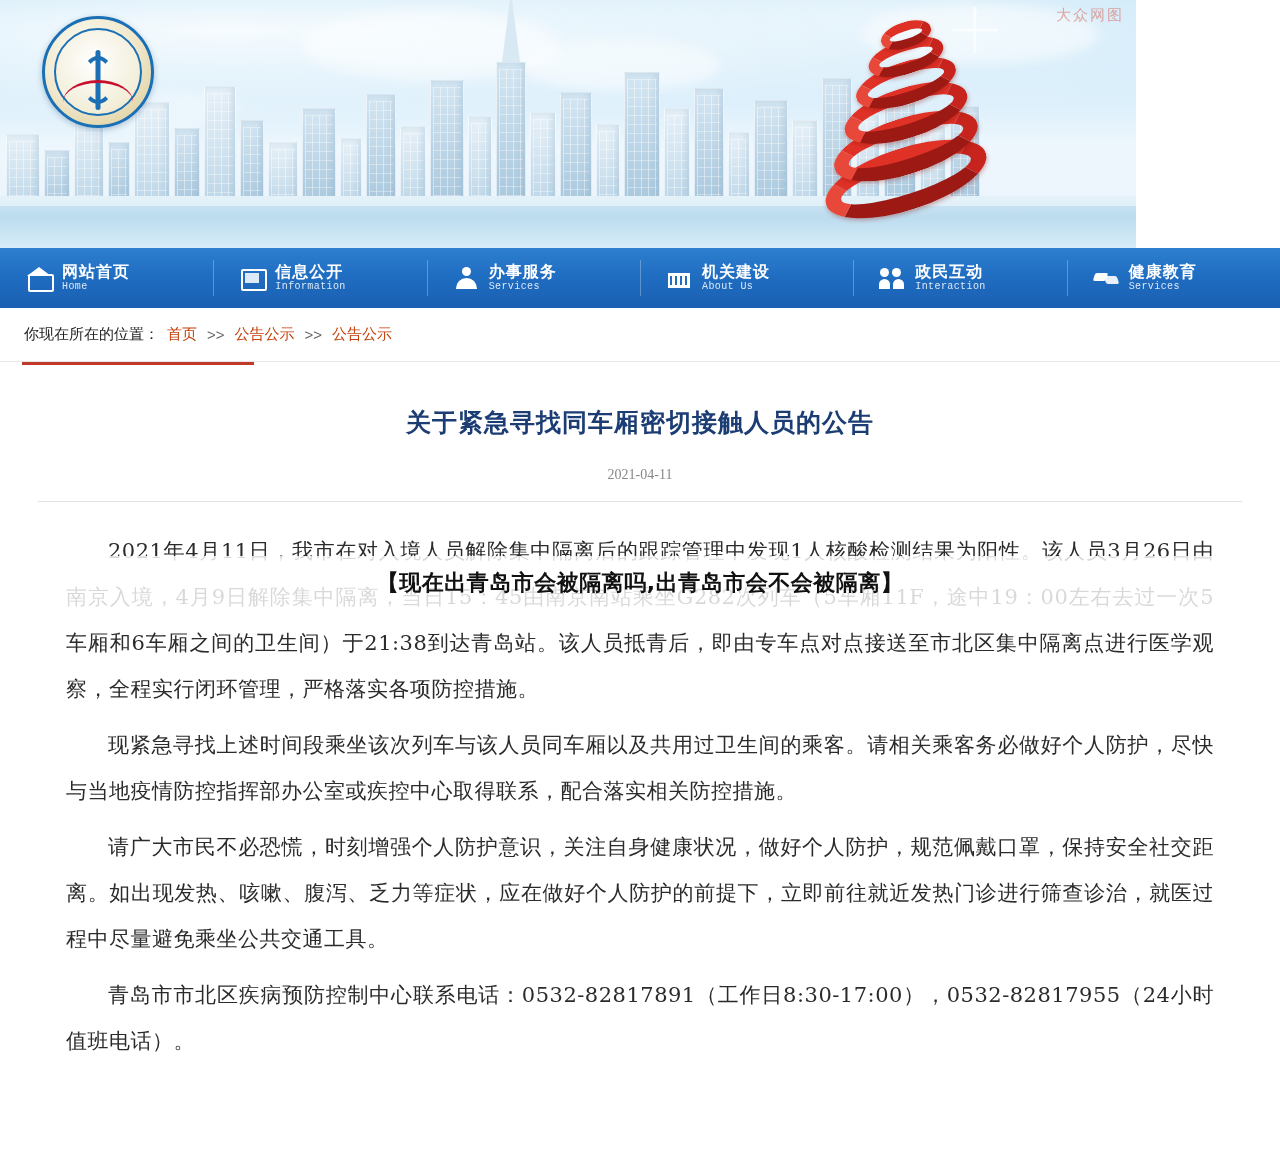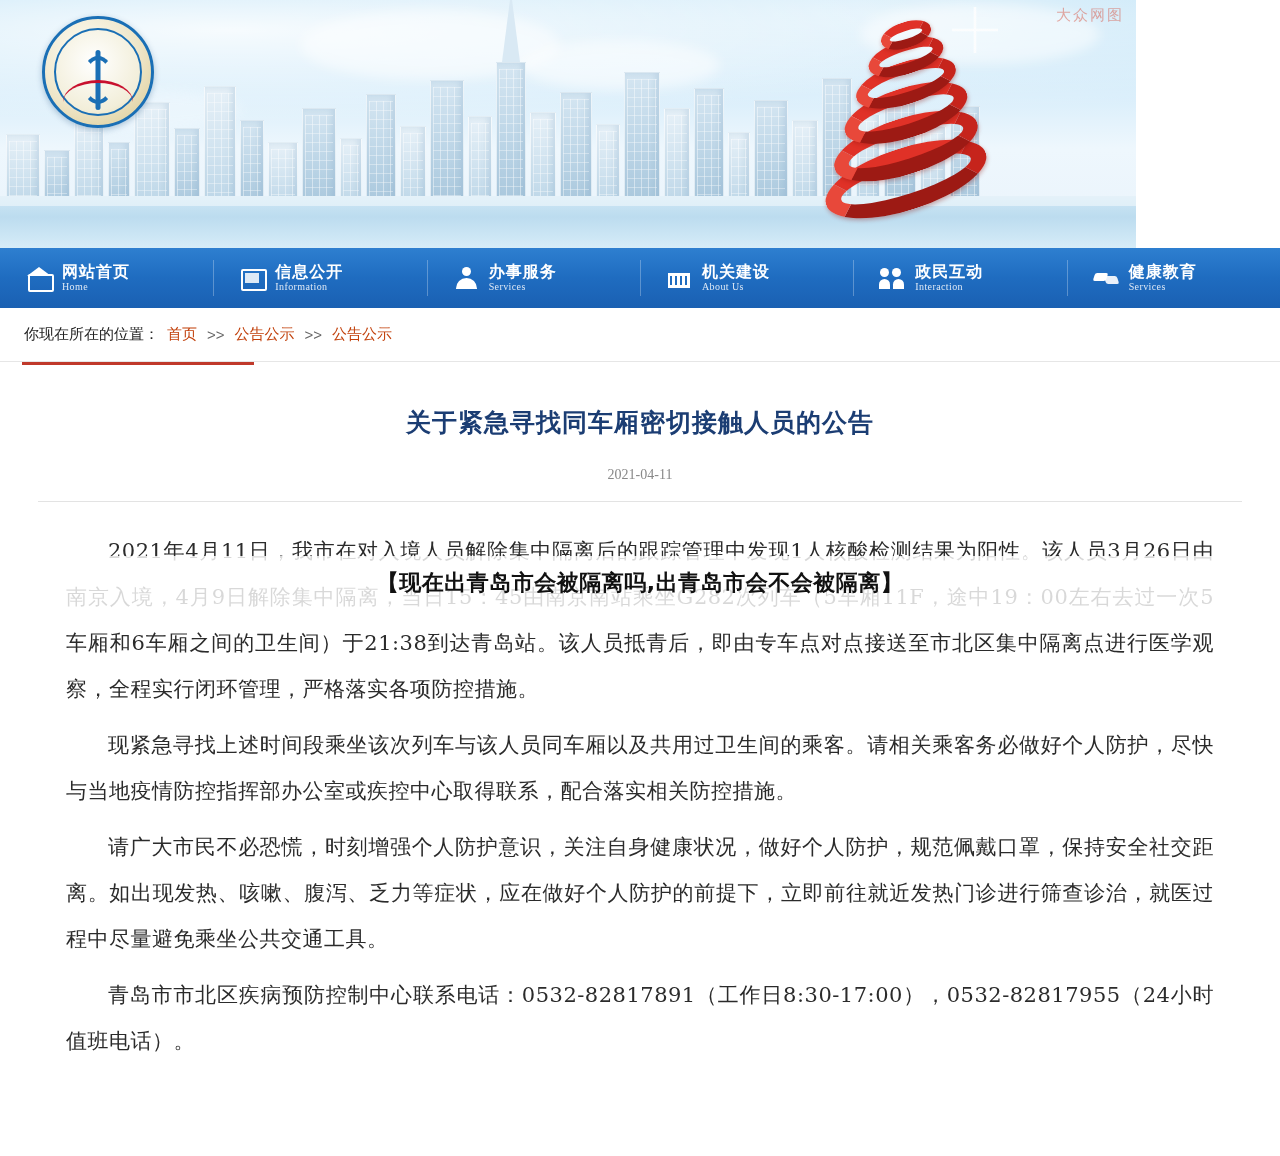--- a/index.html
+++ b/index.html
@@ -156,21 +156,21 @@
     padding-left: 26px;
     color: #fff; cursor: pointer;
   }
   .nav-item + .nav-item::before {
     content: ""; position: absolute; left: 0; top: 12px; bottom: 12px;
     width: 1px; background: rgba(255,255,255,.28);
   }
   .nav-ico { width: 26px; height: 26px; flex: 0 0 26px; position: relative; }
   .nav-txt { line-height: 1.15; }
   .nav-cn { font-size: 16px; font-weight: bold; letter-spacing: 1px; }
-  .nav-en { font-size: 10px; opacity: .85; letter-spacing: .4px; font-family: Liberation Serif, serif; }
+  .nav-en { font-size: 10px; opacity: .85; letter-spacing: .4px; font-family: Liberation Mono, monospace; }
 
   
   .ic-home::before{content:"";position:absolute;left:2px;top:9px;width:22px;height:14px;border:2px solid #fff;border-radius:2px;}
   .ic-home::after{content:"";position:absolute;left:1px;top:2px;width:0;height:0;border-left:12px solid transparent;border-right:12px solid transparent;border-bottom:9px solid #fff;}
   .ic-info::before{content:"";position:absolute;left:2px;top:4px;width:22px;height:18px;border:2px solid #fff;border-radius:2px;}
   .ic-info::after{content:"";position:absolute;left:6px;top:8px;width:14px;height:10px;background:#fff;opacity:.85;}
   .ic-user::before{content:"";position:absolute;left:9px;top:2px;width:9px;height:9px;border-radius:50%;background:#fff;}
   .ic-user::after{content:"";position:absolute;left:3px;top:13px;width:21px;height:11px;border-radius:11px 11px 0 0;background:#fff;}
   .ic-bldg::before{content:"";position:absolute;left:2px;top:8px;width:22px;height:15px;background:#fff;}
   .ic-bldg::after{content:"";position:absolute;left:4px;top:11px;width:18px;height:9px;background-image:linear-gradient(to right,#1f6cc0 2px,transparent 2px);background-size:5px 5px;}

